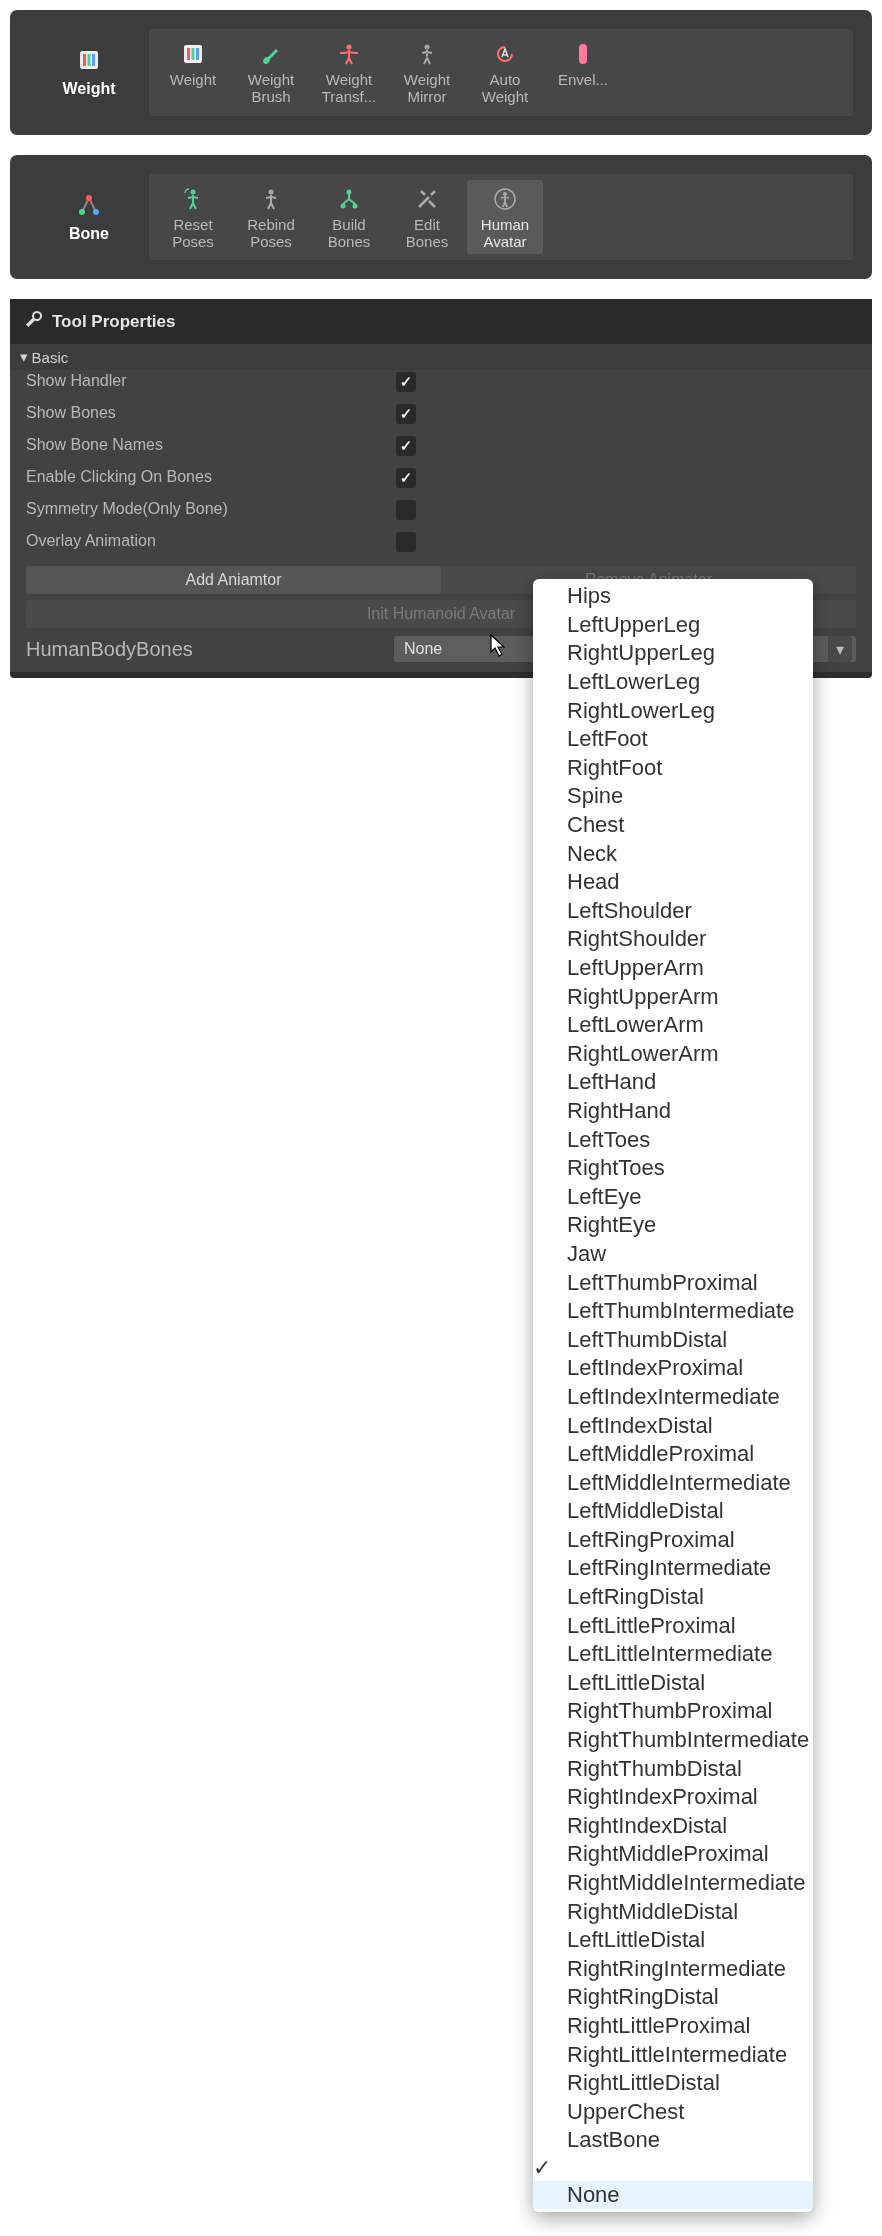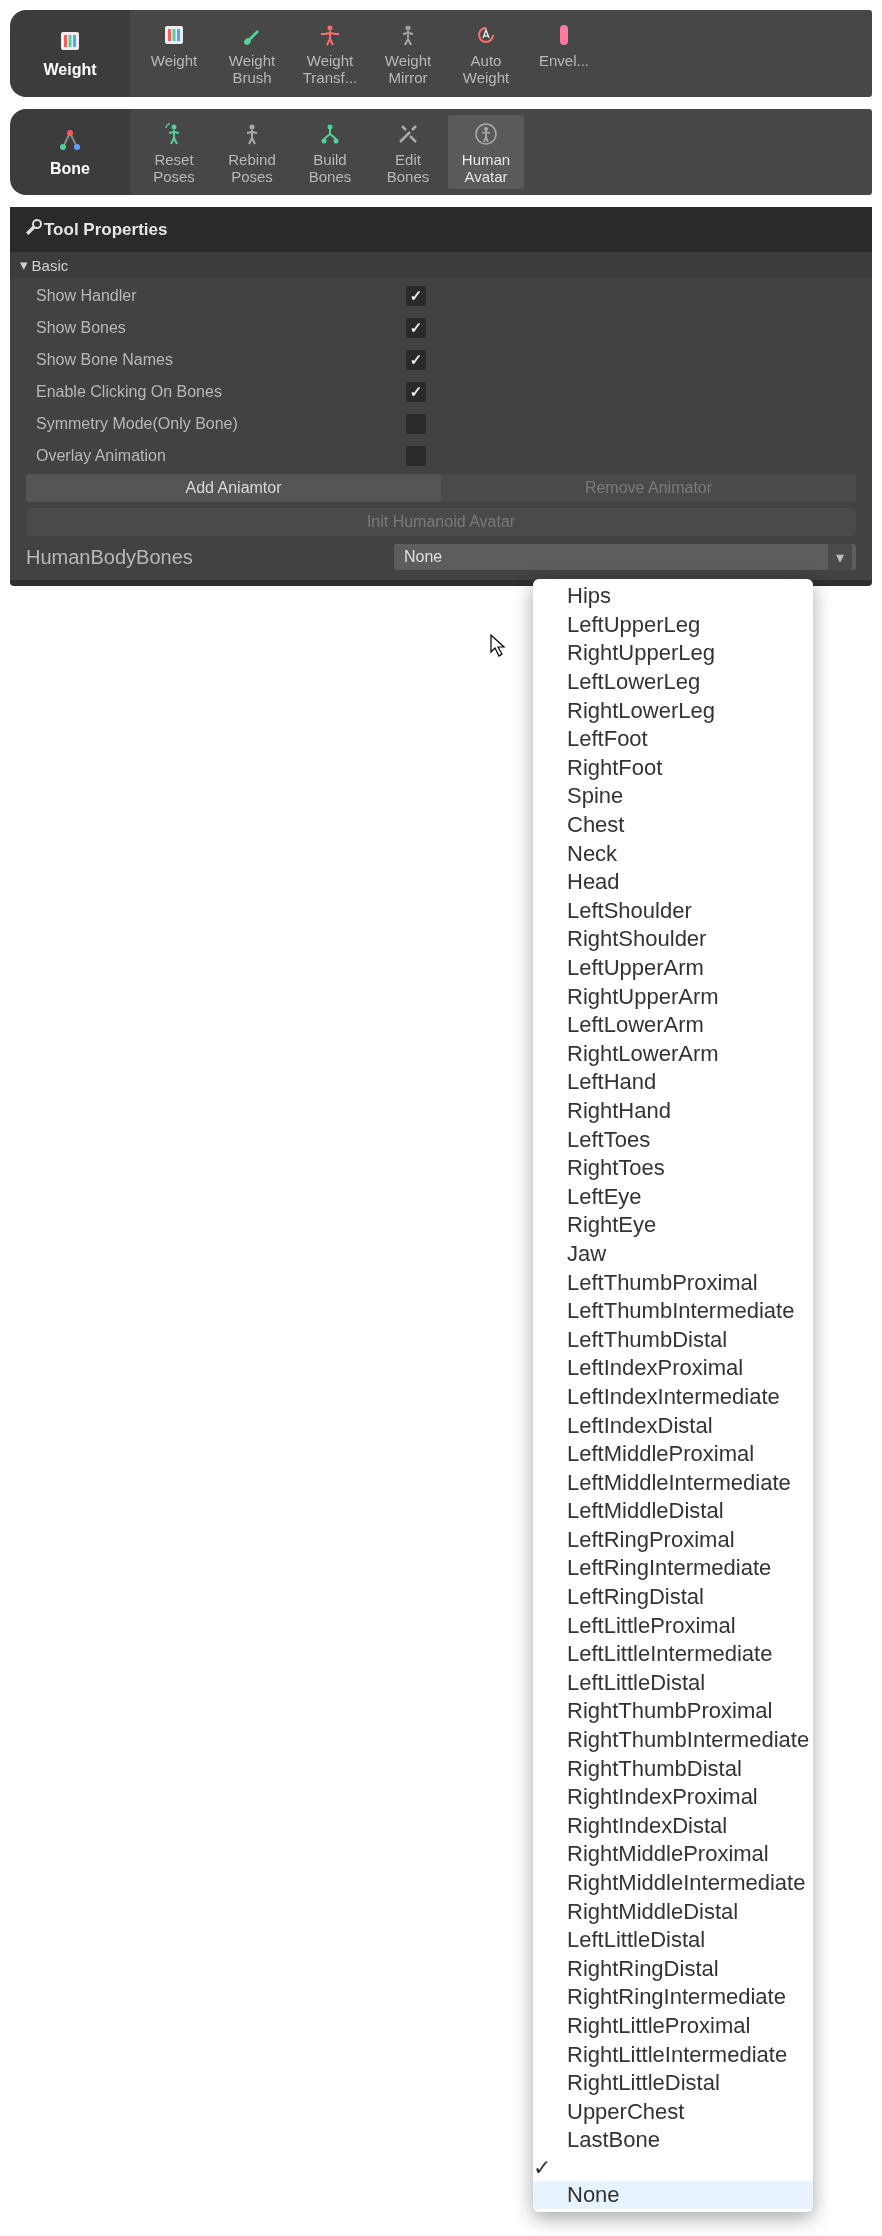--- a/index.html
+++ b/index.html
@@ -7,23 +7,23 @@
     width: 882px;
     height: 2236px;
     background: #fff;
     font-family: -apple-system, "Segoe UI", Arial, sans-serif;
     font-size: 16px;
     color: #c8c8c8;
     position: relative;
   }
   .panel {
     background: #3c3c3c;
-    border-radius: 16px;
-    margin: 10px 10px 12px 10px;
-    padding: 0;
+    border-radius: 7px;
+    margin: 10px 10px 20px 10px;
+    padding: 19px;
     display: flex;
     align-items: stretch;
   }
   .panel2 { margin-top: 2px; }
   .mode-box {
     width: 120px;
     display: flex;
     flex-direction: column;
     align-items: center;
     justify-content: center;
@@ -64,42 +64,43 @@
 
   .props-panel {
     margin: 4px 10px 10px 10px;
     background: #2e2e2e;
     border-radius: 4px;
     padding-bottom: 6px;
   }
   .props-header {
     display: flex;
     align-items: center;
+    gap: 8px;
     padding: 10px 14px;
     background: #2a2a2a;
     font-size: 17px;
     font-weight: 600;
     color: #e6e6e6;
   }
   .section-hdr {
     background: #3c3c3c;
     padding: 4px 10px;
     font-size: 15px;
     color: #d0d0d0;
     display:flex; align-items:center; gap:4px;
   }
   .prop-body {
     background: #424242;
     padding: 2px 0 8px 0;
   }
   .prop-row {
     display: flex;
-    align-items: center;
+    align-items: flex-start;
     height: 32px;
-    padding: 0 26px;
+    padding: 0 16px;
     font-size: 16px;
     color: #b8b8b8;
   }
   .prop-label { flex: 0 0 370px; }
   .checkbox {
     width: 20px; height: 20px;
     background: #2a2a2a;
     border-radius: 3px;
     display:flex; align-items:center; justify-content:center;
     cursor:pointer;
@@ -523,24 +524,24 @@
     <div class="menu-wrap">
       <div class="menu-item">RightMiddleIntermediate</div>
     </div>
     <div class="menu-wrap">
       <div class="menu-item">RightMiddleDistal</div>
     </div>
     <div class="menu-wrap">
       <div class="menu-item">LeftLittleDistal</div>
     </div>
     <div class="menu-wrap">
+      <div class="menu-item">RightRingIntermediate</div>
+    </div>
+    <div class="menu-wrap">
       <div class="menu-item">RightRingDistal</div>
-    </div>
-    <div class="menu-wrap">
-      <div class="menu-item">RightRingIntermediate</div>
     </div>
     <div class="menu-wrap">
       <div class="menu-item">RightLittleProximal</div>
     </div>
     <div class="menu-wrap">
       <div class="menu-item">RightLittleIntermediate</div>
     </div>
     <div class="menu-wrap">
       <div class="menu-item">RightLittleDistal</div>
     </div>

